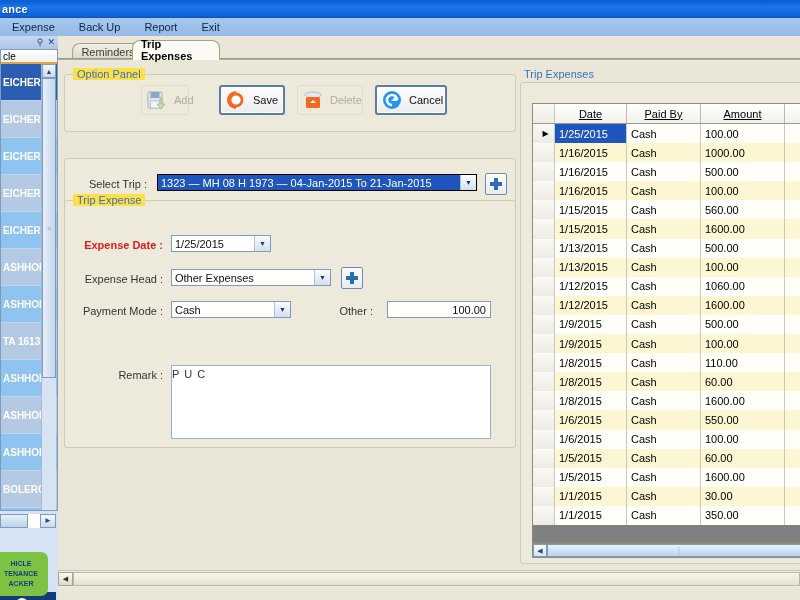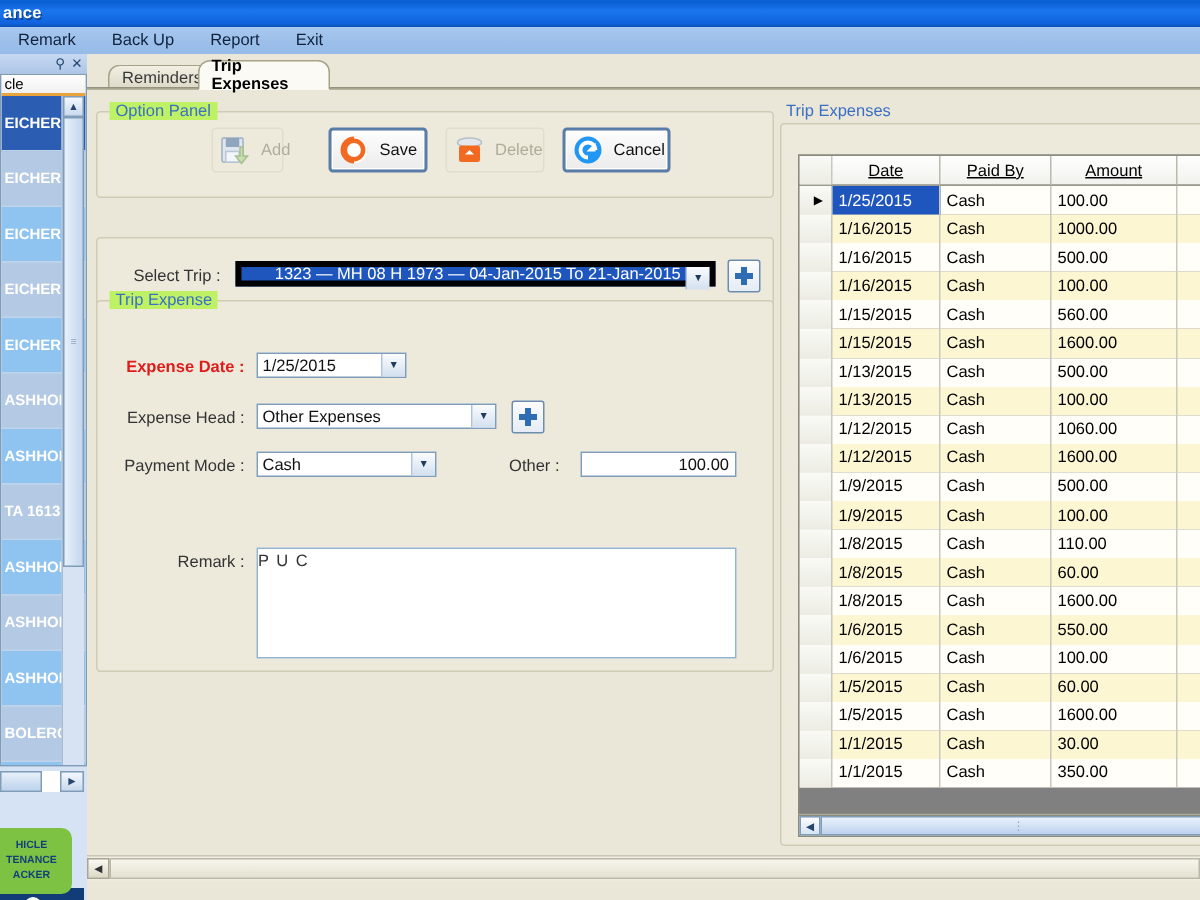--- a/index.html
+++ b/index.html
@@ -133,21 +133,21 @@
     position:absolute;left:0;top:22px;width:742px;height:2px;
     background:linear-gradient(to bottom,#8C8974,#BFBCA8);
   }
 
   
   .gbox{
     position:absolute;border:1px solid #CFCBB4;border-radius:3px;
     background:#EDEADC;
   }
   .gbox > .legend{
-    position:absolute;top:-7px;left:8px;background:#bef264;padding:0 4px;
+    position:absolute;top:-7px;left:8px;background:#fde047;padding:0 4px;
     color:#3A6FC4;font-size:11px;white-space:nowrap;
   }
 
   
   .btn{
     position:absolute;height:30px;background:linear-gradient(to bottom,#FDFDFD,#ECECEC);
     border:1px solid #B9B9B9;border-radius:3px;
     display:flex;align-items:center;box-sizing:border-box;
   }
   .btn.active{border:2px solid #5A7CA8;box-shadow:0 0 0 1px #fff inset;}
@@ -164,21 +164,21 @@
     box-sizing:border-box;font-size:11px;color:#111;
     display:flex;align-items:center;padding-left:3px;
   }
   .combo .arrowbox{
     position:absolute;right:0;top:0;width:15px;height:15px;
     background:linear-gradient(to bottom,#FAFCFE,#D3E0F0);
     border-left:1px solid #AFC3DA;
     display:flex;align-items:center;justify-content:center;
     font-size:7px;color:#1E3A5F;
   }
-  .combo.sel{background:#1E56BE;color:#fff;border:4px solid #000000;justify-content:center;}
+  .combo.sel{background:#1E56BE;color:#fff;border:1px solid #000000;}
   .txt{
     position:absolute;height:17px;background:#fff;border:1px solid #7F9DB9;
     box-sizing:border-box;font-size:11px;color:#111;
     display:flex;align-items:center;padding:0 4px;
   }
   .txt.right{justify-content:flex-end;}
   .area{
     position:absolute;background:#fff;border:1px solid #93B2CE;
     box-sizing:border-box;font-size:11px;color:#333;padding:2px 0;letter-spacing:1px;
   }
@@ -256,21 +256,21 @@
 </head>
 <body>
 
 <div class="app">
 
   <div class="titlebar">
     <span class="ttl">ance</span>
   </div>
 
   <div class="menubar">
-    <div class="mi">Remark</div>
+    <div class="mi">Expense</div>
     <div class="mi">Back Up</div>
     <div class="mi">Report</div>
     <div class="mi">Exit</div>
   </div>
 
   <div class="leftpanel">
     <div class="lp-caption">
       <span class="gl">⚲</span>
       <span class="gl">✕</span>
     </div>

